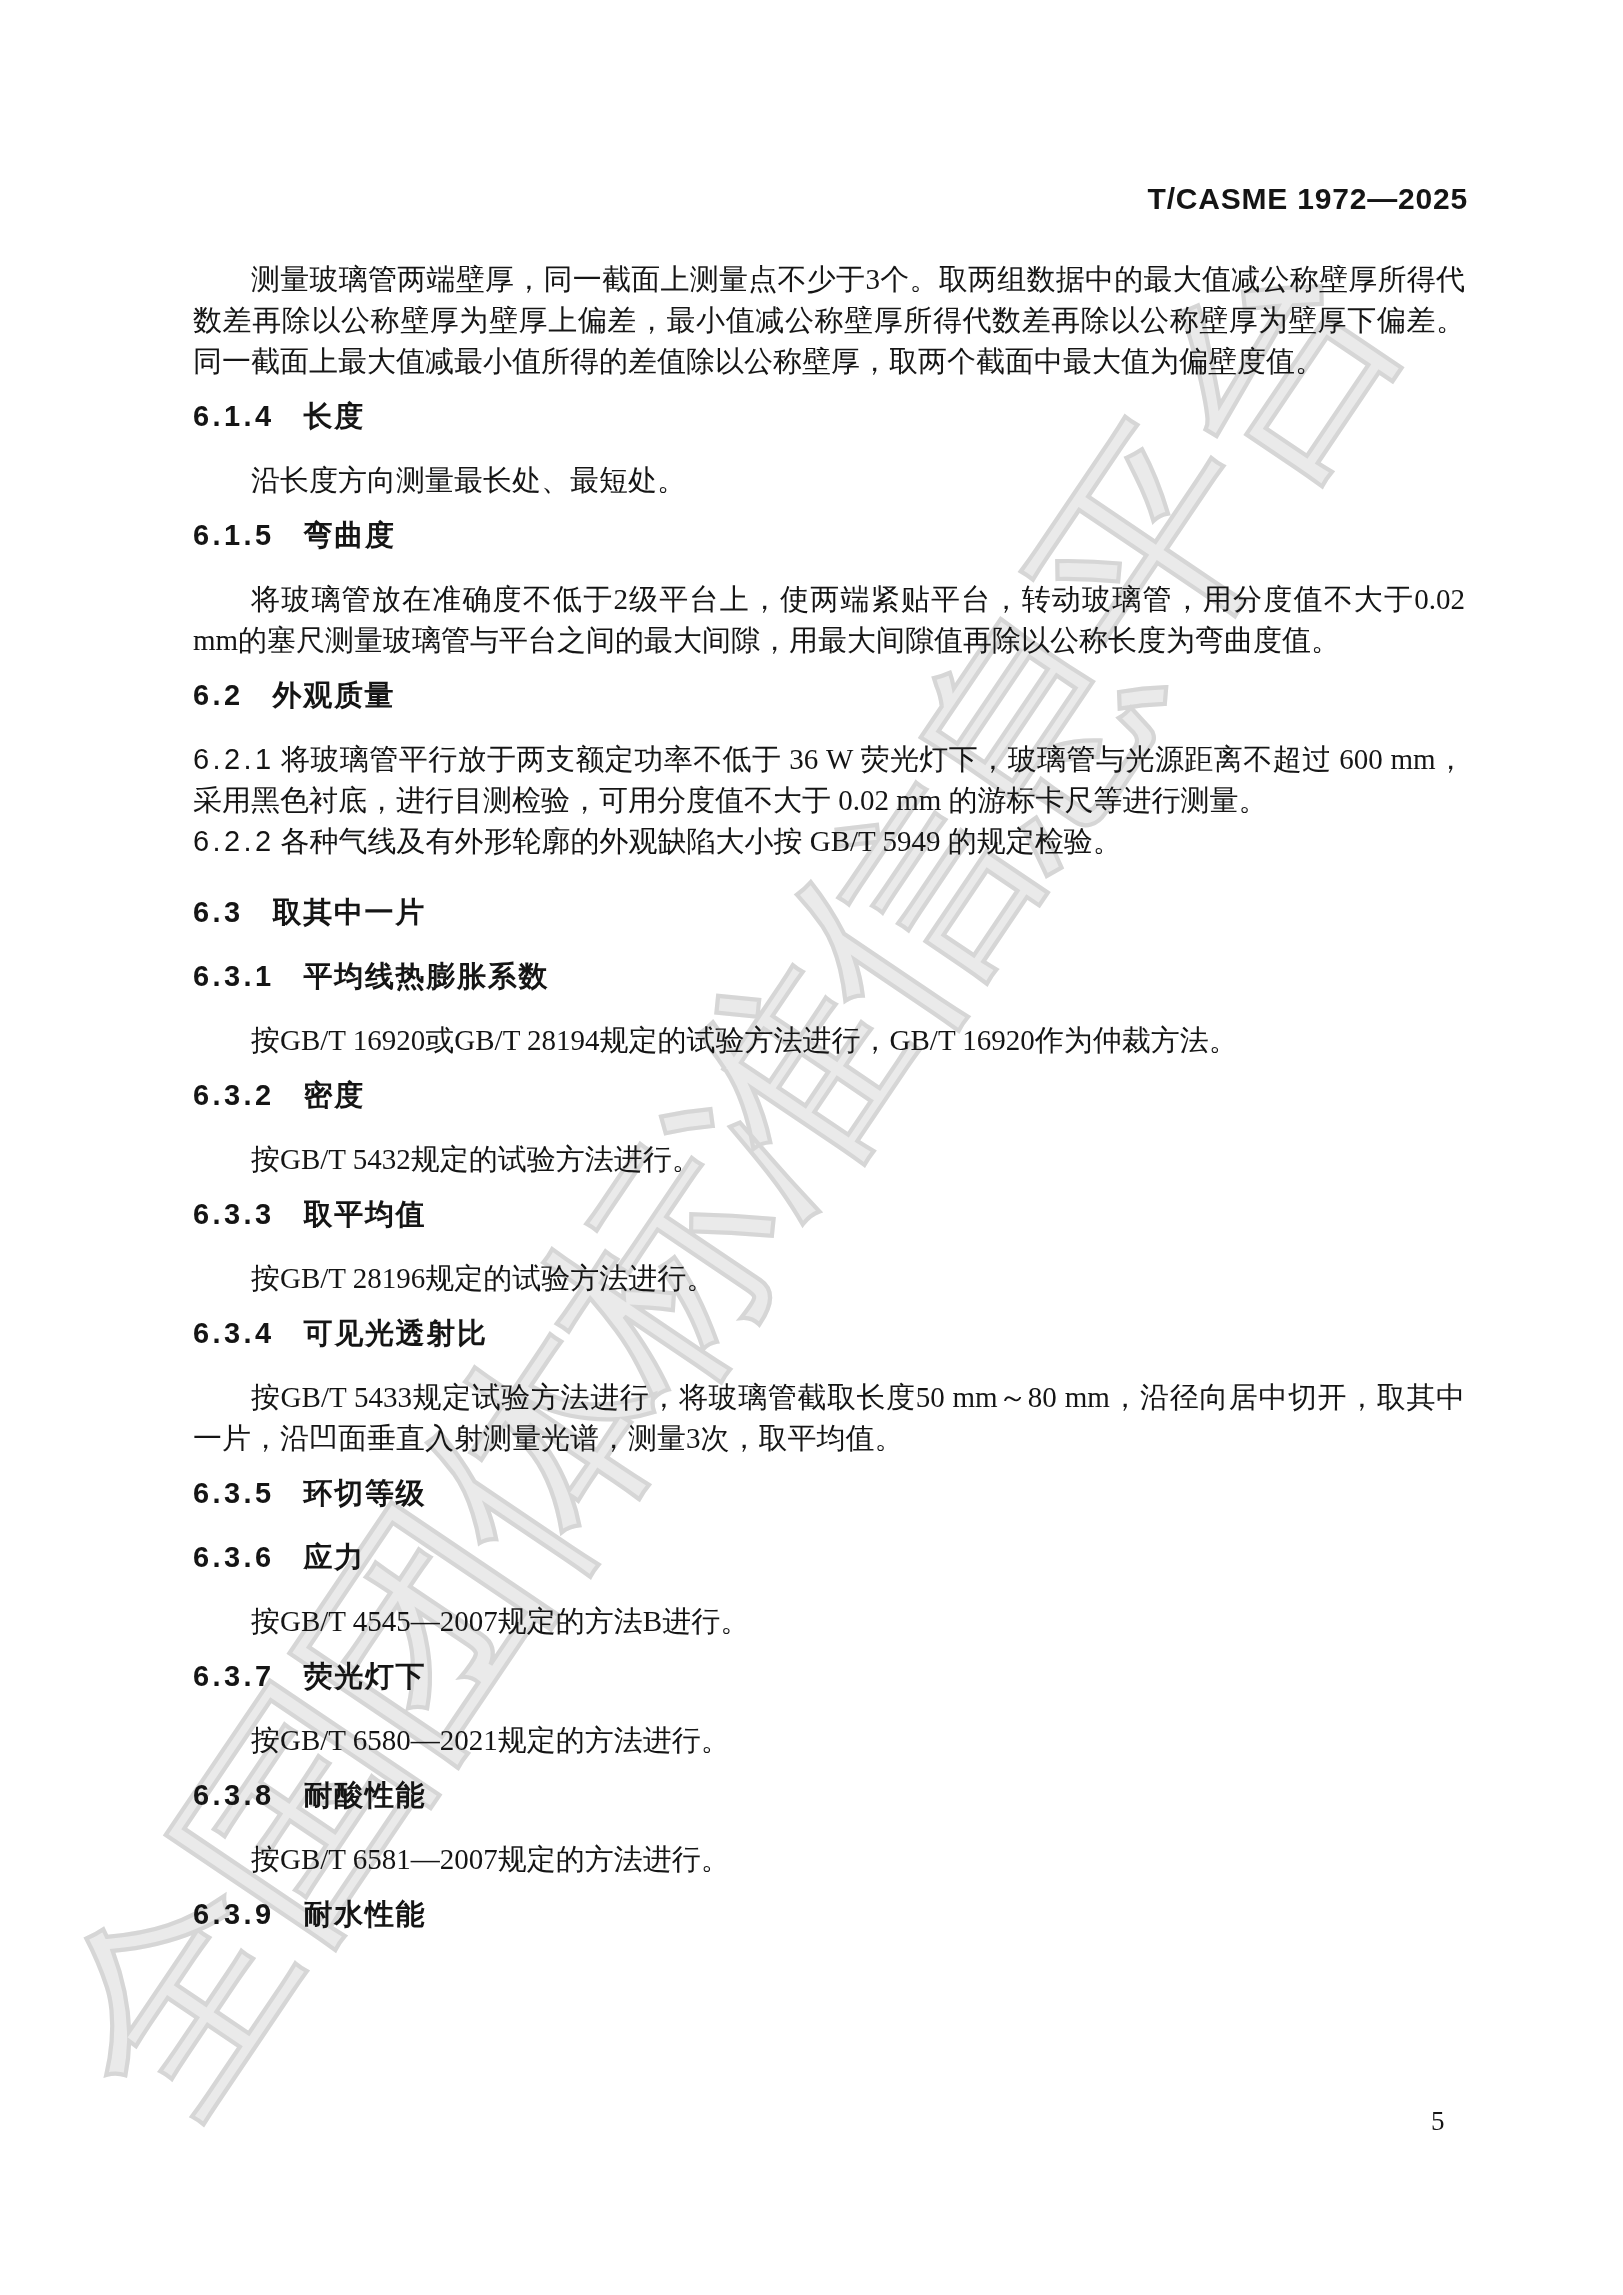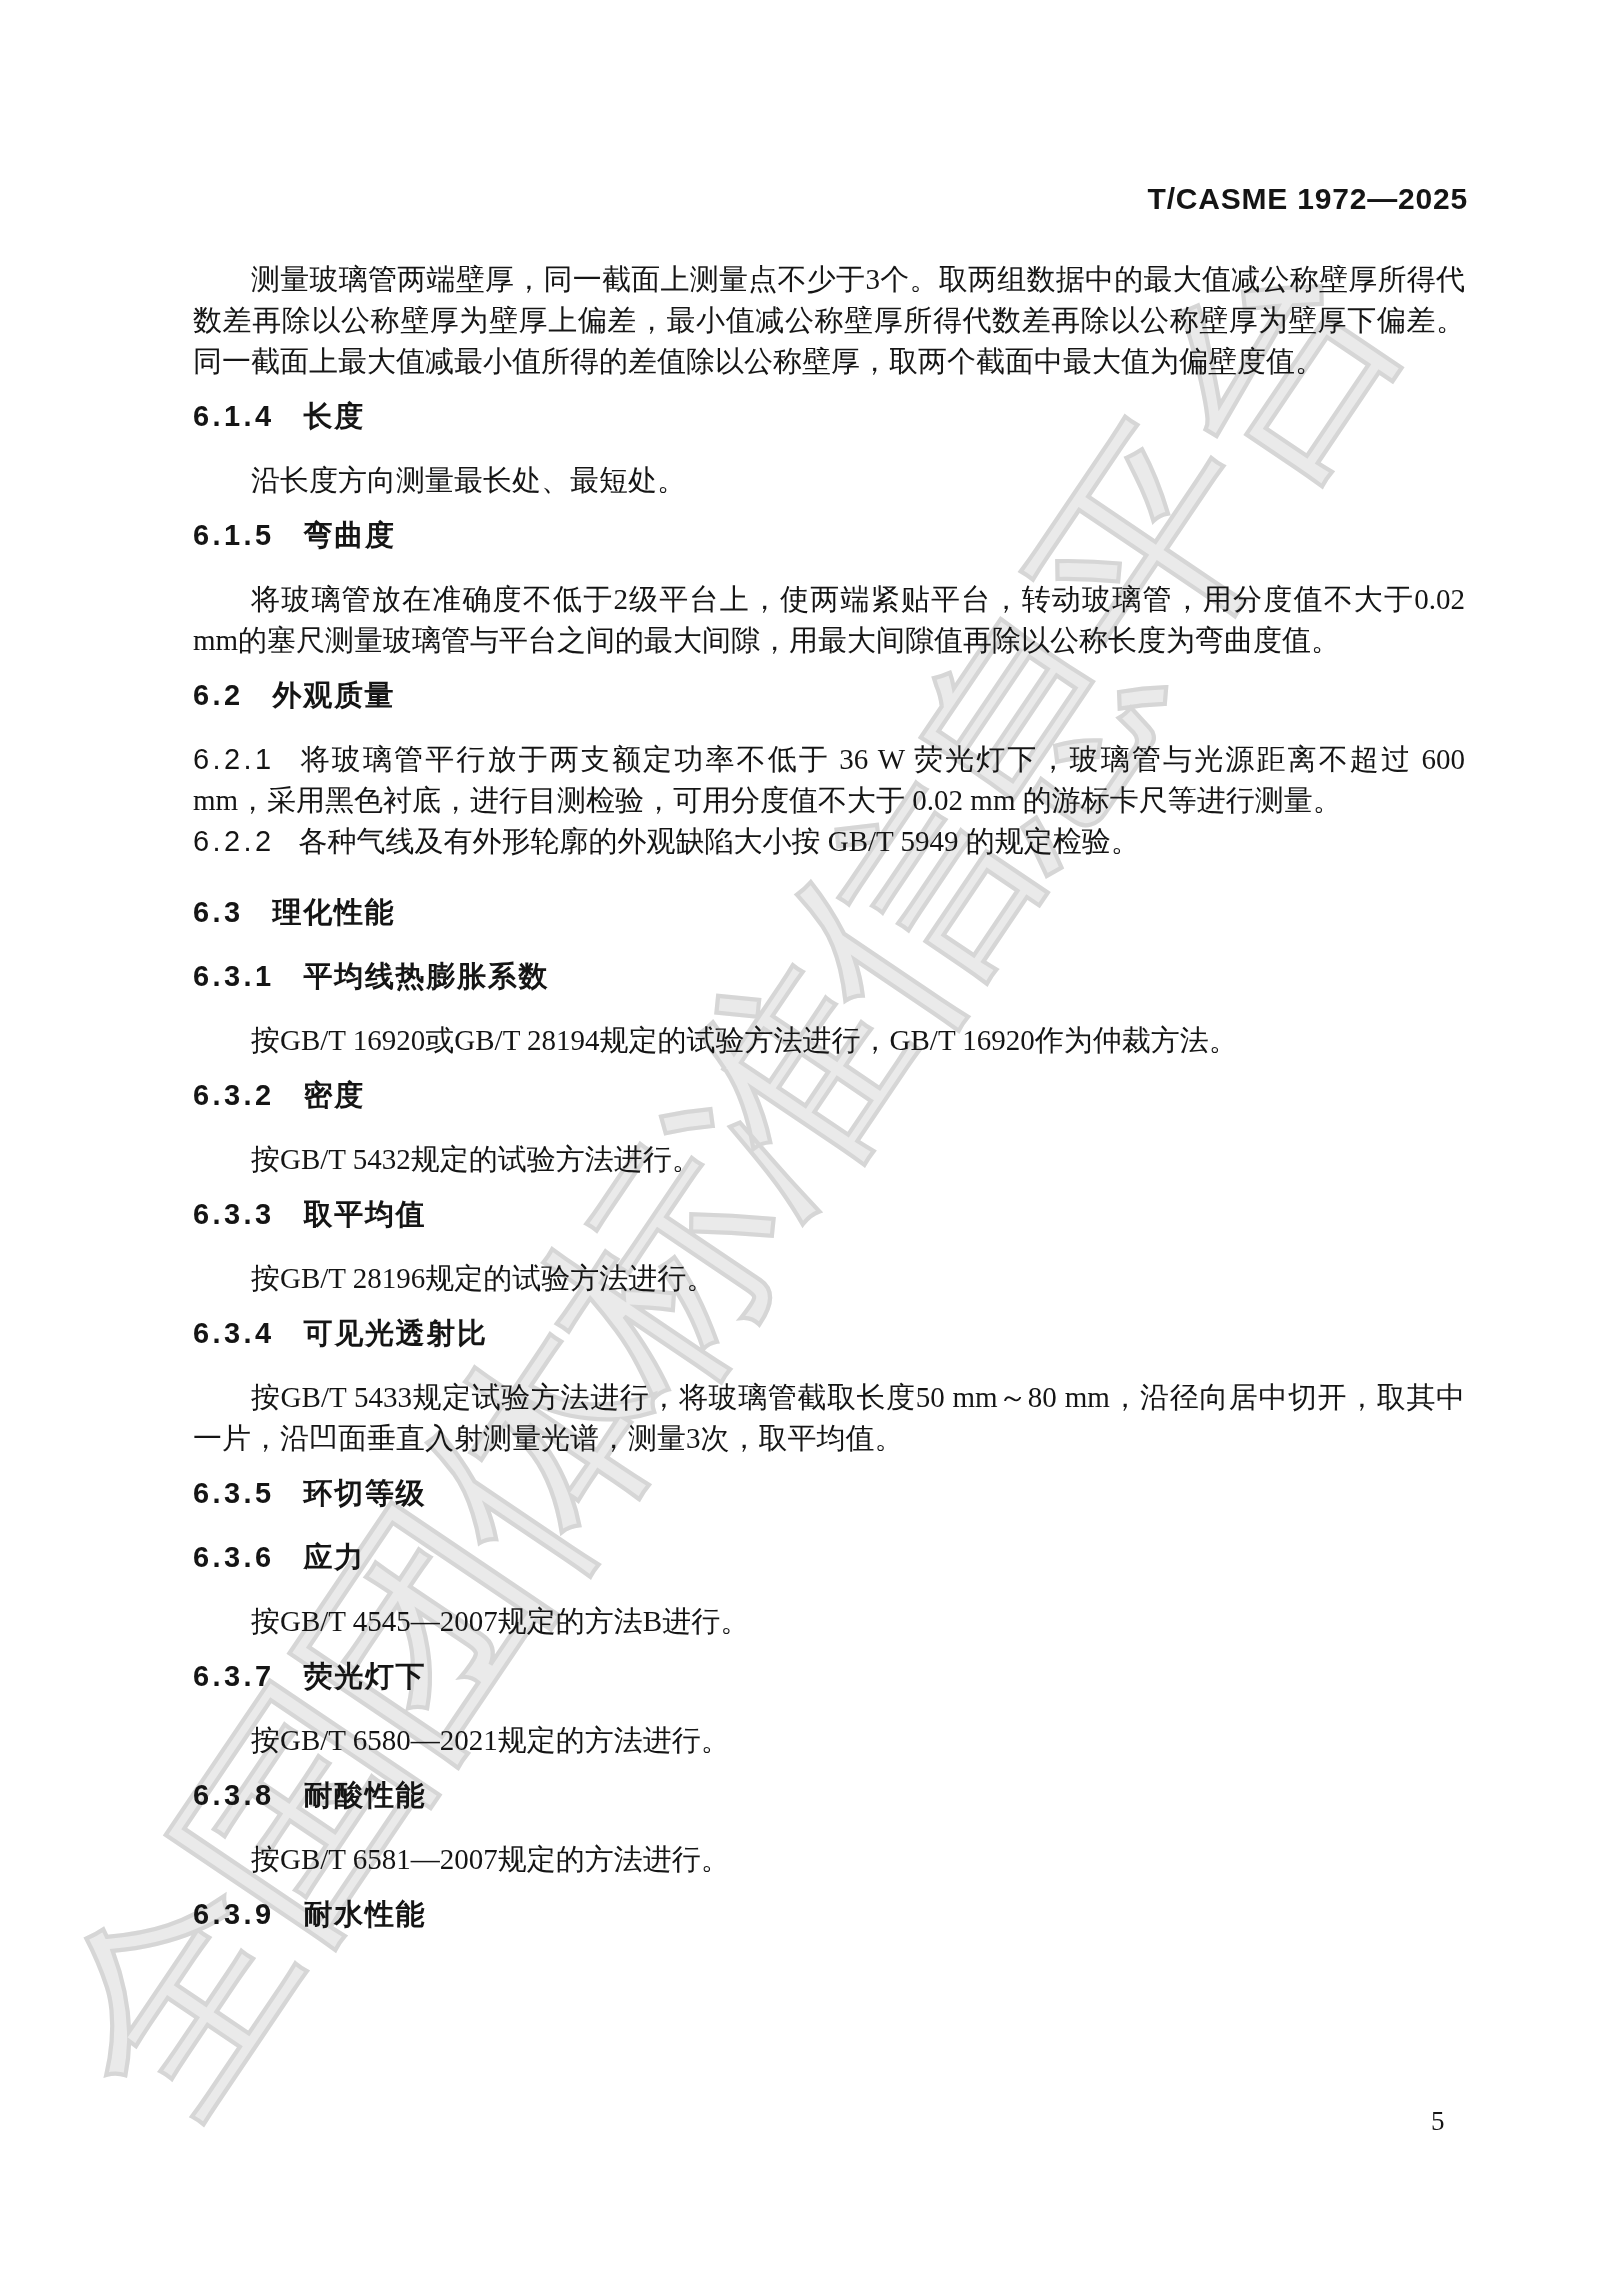--- a/index.html
+++ b/index.html
@@ -54,21 +54,21 @@
   }
   .heading.gap-lg { margin-top: 30px; }
   .hnum {
     letter-spacing: 3.4px;
     margin-right: 29px;
   }
   .htitle { letter-spacing: 1.7px; }
   .pnum {
     font-family: "Liberation Sans", "DejaVu Sans", sans-serif;
     letter-spacing: 3.4px;
-    margin-right: 24px;
+    margin-right: 6px;
   }
   .page-number {
     position: absolute;
     left: 1431px; top: 2104px;
     font-size: 27px; line-height: 34px;
     z-index: 2;
   }
 </style>
 </head>
 <body>
@@ -95,21 +95,21 @@
     <span class="hnum">6.2</span><span class="htitle">外观质量</span>
   </h3>
   <p class="para">
     <span class="pnum">6.2.1</span><span>将玻璃管平行放于两支额定功率不低于 36 W 荧光灯下，玻璃管与光源距离不超过 600 mm，采用黑色衬底，进行目测检验，可用分度值不大于 0.02 mm 的游标卡尺等进行测量。</span>
   </p>
   <p class="para">
     <span class="pnum">6.2.2</span><span>各种气线及有外形轮廓的外观缺陷大小按 GB/T 5949 的规定检验。</span>
   </p>
 
   <h3 class="heading gap-lg">
-    <span class="hnum">6.3</span><span class="htitle">理化性能</span>
+    <span class="hnum">6.3</span><span class="htitle">取其中一片</span>
   </h3>
 
   <h3 class="heading">
     <span class="hnum">6.3.1</span><span class="htitle">平均线热膨胀系数</span>
   </h3>
   <p class="para indent">按GB/T 16920或GB/T 28194规定的试验方法进行，GB/T 16920作为仲裁方法。</p>
 
   <h3 class="heading">
     <span class="hnum">6.3.2</span><span class="htitle">密度</span>
   </h3>

